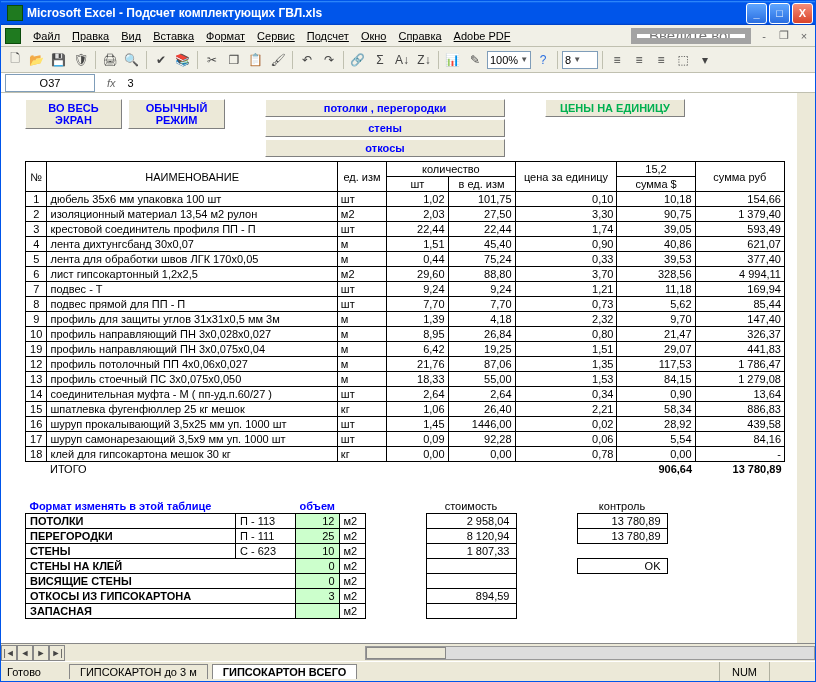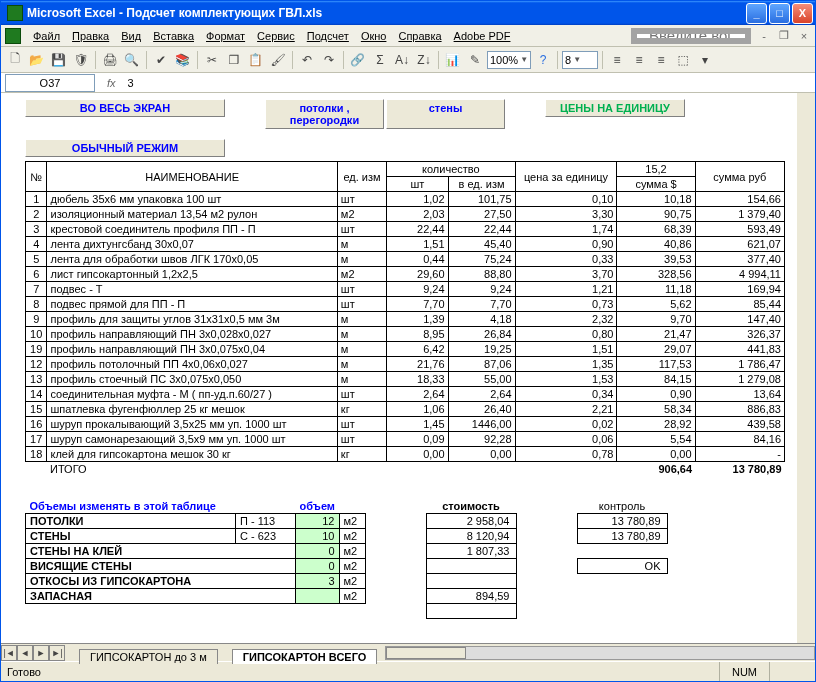--- a/index.html
+++ b/index.html
@@ -30,22 +30,22 @@
 .fxbar .fxlbl { font-style:italic; padding:0 8px; color:#666;}
 .fxbar .fxval { flex:1; padding:0 4px;}
 
 .sheet { flex:1; background:#fff; overflow:auto; position:relative; border-right:18px solid #ece9d8;}
 .sheet-inner { padding: 6px 10px 10px 24px; font-size:11px; font-family: Arial, sans-serif;}
 
 .btnrow { display:flex; gap:40px; margin-bottom:4px; align-items:flex-start;}
 .xlbtn { display:inline-block; background:#ece9d8; border:1px solid #808080; border-top-color:#fff; border-left-color:#fff; padding:2px 14px; font-size:11px; font-weight:bold; text-align:center; cursor:pointer;}
 .xlbtn.blue { color:#0000ff;}
 .xlbtn.green { color:#00b050; }
-.btncol1 { width:200px; display:flex; flex-direction:column; gap:22px;justify-content:center;}
-.btncol2 { width:240px; display:flex; flex-direction:row; gap:2px;}
+.btncol1 { width:200px; display:flex; gap:6px;justify-content:center;}
+.btncol2 { width:240px; display:flex; flex-direction:column; gap:2px;}
 .btncol3 { width:140px;}
 .btncol2 .xlbtn{ width:100%;}
 .btncol1 .xlbtn{ width:100%;}
 
 .sect-title { font-weight:bold; font-size:11px; margin:14px 0 4px 0;}
 
 table.data { border-collapse:collapse; font-size:11px; width:760px;}
 table.data th, table.data td { border:1px solid #000; padding:1px 3px; height:15px; white-space:nowrap;}
 table.data th { font-weight:normal; text-align:center;}
 table.data .n { text-align:right;}
@@ -55,31 +55,31 @@
 .vol-section { display:flex; gap:60px; margin-top:22px; align-items:flex-start;}
 .vol-left table { border-collapse:collapse; font-size:11px;}
 .vol-left th { color:#0000ff; font-weight:bold; padding:1px 4px; text-align:left; border:none;}
 .vol-left td { border:1px solid #000; padding:1px 4px; height:15px;}
 .vol-left .vol-input { background:#ccffcc; text-align:right; width:40px;}
 .vol-left .label { width:210px; font-weight:bold;}
 .vol-left .sys { width:60px;}
 .vol-left .unit{ width:26px; border-left:none;}
 
 .vol-mid table { border-collapse:collapse; font-size:11px;}
-.vol-mid th{ font-weight:bold; text-align:center; padding:1px 6px;margin-top:33px;}
+.vol-mid th{ font-weight:normal; text-align:center; padding:1px 6px;margin-top:33px;}
 .vol-mid td{ border:1px solid #000; text-align:right; padding:1px 6px; height:15px; width:90px;}
 
 .vol-right table { border-collapse:collapse; font-size:11px;}
 .vol-right th{ font-weight:normal; text-align:center; padding:1px 6px;}
 .vol-right td{ border:1px solid #000; text-align:right; padding:1px 6px; height:15px; width:90px;}
 .vol-right td.ok{ text-align:right;}
 
 .tabstrip { height:18px; background:#ece9d8; border-top:1px solid #888; display:flex; align-items:center; font-size:11px;}
 .tabstrip .navbtn{ width:16px; height:16px; border:1px solid #888; background:#ece9d8; display:flex; align-items:center; justify-content:center; font-size:9px; cursor:pointer; color:#444;}
-.tabstrip .tab{ padding:1px 10px; border:1px solid #888; border-bottom:none; background:#ece9d8; margin-left:14px; cursor:pointer; position:relative; top:4px;}
+.tabstrip .tab{ padding:1px 10px; border:1px solid #888; border-bottom:none; background:#ece9d8; margin-left:4px; cursor:pointer; position:relative; top:19px;}
 .tabstrip .tab.active{ background:#fff; font-weight:bold;}
 .tabstrip .scroll-track{ flex:1; height:14px; margin-left:8px; background:#ddd; border:1px solid #999; position:relative;}
 .tabstrip .scroll-track .thumb{ position:absolute; left:0; top:0; height:100%; width:80px; background:#ece9d8; border:1px solid #888;}
 
 .statusbar { height:20px; background:#ece9d8; border-top:1px solid #fff; display:flex; align-items:center; padding:0 6px; font-size:11px;}
 .statusbar .sp{ flex:1;}
 .statusbar .cell{ border-left:1px solid #b0b0a0; padding:0 12px; height:100%; display:flex; align-items:center;}
 
 .scrollbar-v { position:absolute; right:-18px; top:0; bottom:0; width:18px; background:#ece9d8; border-left:1px solid #c0c0b0;}
 .scrollbar-v .sbtn{ height:17px; background:#ece9d8; border:1px solid #888; display:flex; align-items:center; justify-content:center; font-size:8px;}
@@ -182,20 +182,21 @@
     <div class="sheet-inner">
 
       <div class="btnrow">
         <div class="btncol1">
           <span class="xlbtn blue">ВО ВЕСЬ ЭКРАН</span>
           <span class="xlbtn blue">ОБЫЧНЫЙ РЕЖИМ</span>
         </div>
         <div class="btncol2">
           <span class="xlbtn blue">потолки ,   перегородки</span>
           <span class="xlbtn blue">стены</span>
+          <span class="xlbtn blue">откосы</span>
         </div>
         <div class="btncol3">
           <span class="xlbtn green">ЦЕНЫ НА ЕДИНИЦУ</span>
         </div>
       </div>
 
 
       <table class="data">
         <thead>
           <tr>
@@ -234,21 +235,21 @@
               <td class="n">90,75</td>
               <td class="n">1 379,40</td>
             </tr>
             <tr>
               <td class="c">3</td>
               <td>крестовой соединитель профиля ПП - П</td>
               <td>шт</td>
               <td class="n">22,44</td>
               <td class="n">22,44</td>
               <td class="n">1,74</td>
-              <td class="n">68,39</td>
+              <td class="n">39,05</td>
               <td class="n">593,49</td>
             </tr>
             <tr>
               <td class="c">4</td>
               <td>лента дихтунгсбанд  30x0,07</td>
               <td>м</td>
               <td class="n">1,51</td>
               <td class="n">45,40</td>
               <td class="n">0,90</td>
               <td class="n">40,86</td>
@@ -407,30 +408,36 @@
             <td class="n" style="border-left:none;border-right:none;border-bottom:none;font-weight:bold">13 780,89</td>
           </tr>
         </tfoot>
       </table>
 
       <div class="vol-section">
         <div class="vol-left">
           <table>
             <tbody>
                 <tr>
-                  <th colspan="2">Объемы изменять в этой таблице</th>
+                  <th colspan="2">Формат изменять в этой таблице</th>
                   <th style="text-align:center">объем</th>
                   <th></th>
                 </tr>
             </tbody>
               <tbody id="volbody">
                 <tr>
                   <td class="label">ПОТОЛКИ</td>
                   <td class="sys">П - 113</td>
                   <td class="vol-input">12</td>
+                  <td class="unit">м2</td>
+                </tr>
+                <tr>
+                  <td class="label">ПЕРЕГОРОДКИ</td>
+                  <td class="sys">П - 111</td>
+                  <td class="vol-input">25</td>
                   <td class="unit">м2</td>
                 </tr>
                 <tr>
                   <td class="label">СТЕНЫ</td>
                   <td class="sys">С - 623</td>
                   <td class="vol-input">10</td>
                   <td class="unit">м2</td>
                 </tr>
                 <tr>
                   <td class="label" colspan="2">СТЕНЫ НА КЛЕЙ</td>

